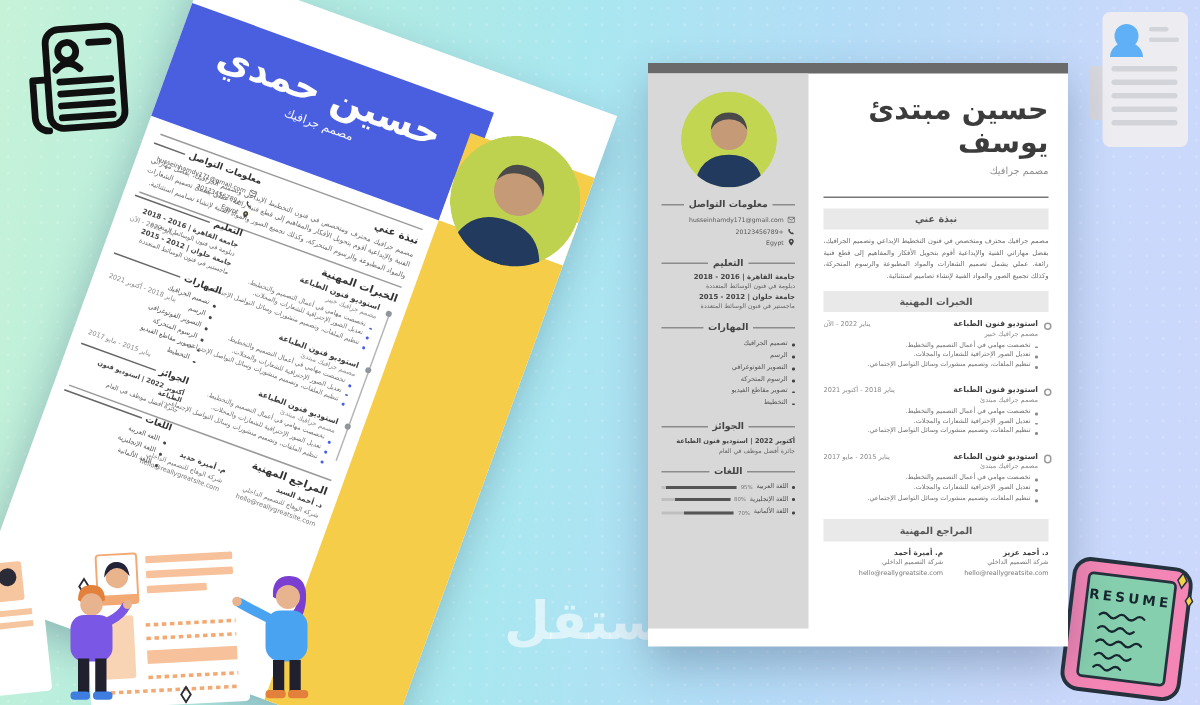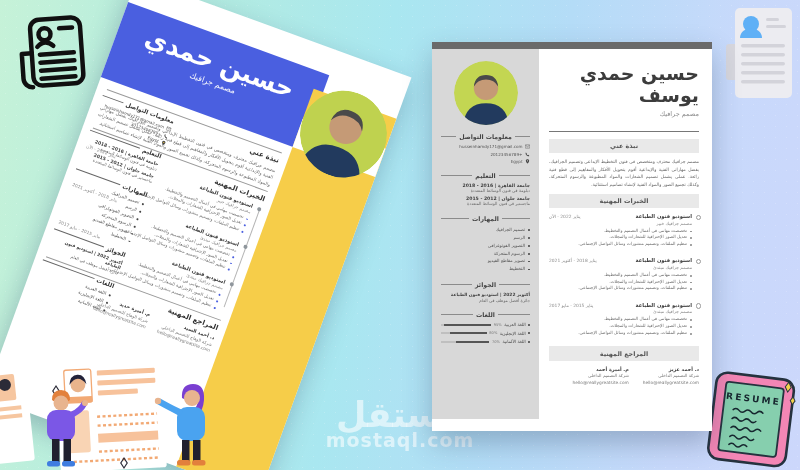--- a/index.html
+++ b/index.html
@@ -197,21 +197,20 @@
       <circle cx="158" cy="47" r="3.2" fill="#e8b48f"></circle>
       <rect x="182" y="86" width="7.5" height="22" fill="#20202e"></rect>
       <rect x="193" y="86" width="7.5" height="22" fill="#20202e"></rect>
       <rect x="177" y="106" width="13.5" height="5.5" rx="2.5" fill="#e2803c"></rect>
       <rect x="192" y="106" width="13.5" height="5.5" rx="2.5" fill="#e2803c"></rect>
     </g>
   </svg>
 
   <div class="watermark">
     <div class="wm-ar">مستقل</div>
-    <div class="wm-dom">mostaql.com</div>
   </div>
 
   <div class="lpage">
     <div class="lp-band">
       <div class="lp-name">حسين حمدي</div>
       <div class="lp-sub">مصمم جرافيك</div>
     </div>
     <div class="lp-yellow"></div>
     <div class="lp-gap"></div>
     <div class="lp-photo">
@@ -411,21 +410,21 @@
         <span class="lang-dot"></span>
         <span class="lang-n">اللغة الألمانية</span>
         <span class="lang-p">70%</span>
         <span class="lang-bar">
             <span class="lang-fill" style="width: 70%;"></span>
           </span>
       </div>
     </div>
 
     <div class="rp-main">
-      <div class="rp-name">حسين حمدي يوسف</div>
+      <div class="rp-name">حسين مبتدئ يوسف</div>
       <div class="rp-sub">مصمم جرافيك</div>
       <hr class="rp-div">
 
       <div class="rsec-bar">نبذة عني</div>
       <p class="rabout">مصمم جرافيك محترف ومتخصص في فنون التخطيط الإبداعي وتصميم الجرافيك، بفضل مهاراتي الفنية والإبداعية أقوم بتحويل الأفكار والمفاهيم إلى قطع فنية رائعة. عملي يشمل تصميم الشعارات والمواد المطبوعة والرسوم المتحركة، وكذلك تجميع الصور والمواد الفنية لإنشاء تصاميم استثنائية.</p>
 
       <div class="rsec-bar">الخبرات المهنية</div>
       <div class="rj">
         <div class="rj-head">
           <span class="rj-co">استوديو فنون الطباعة</span>

